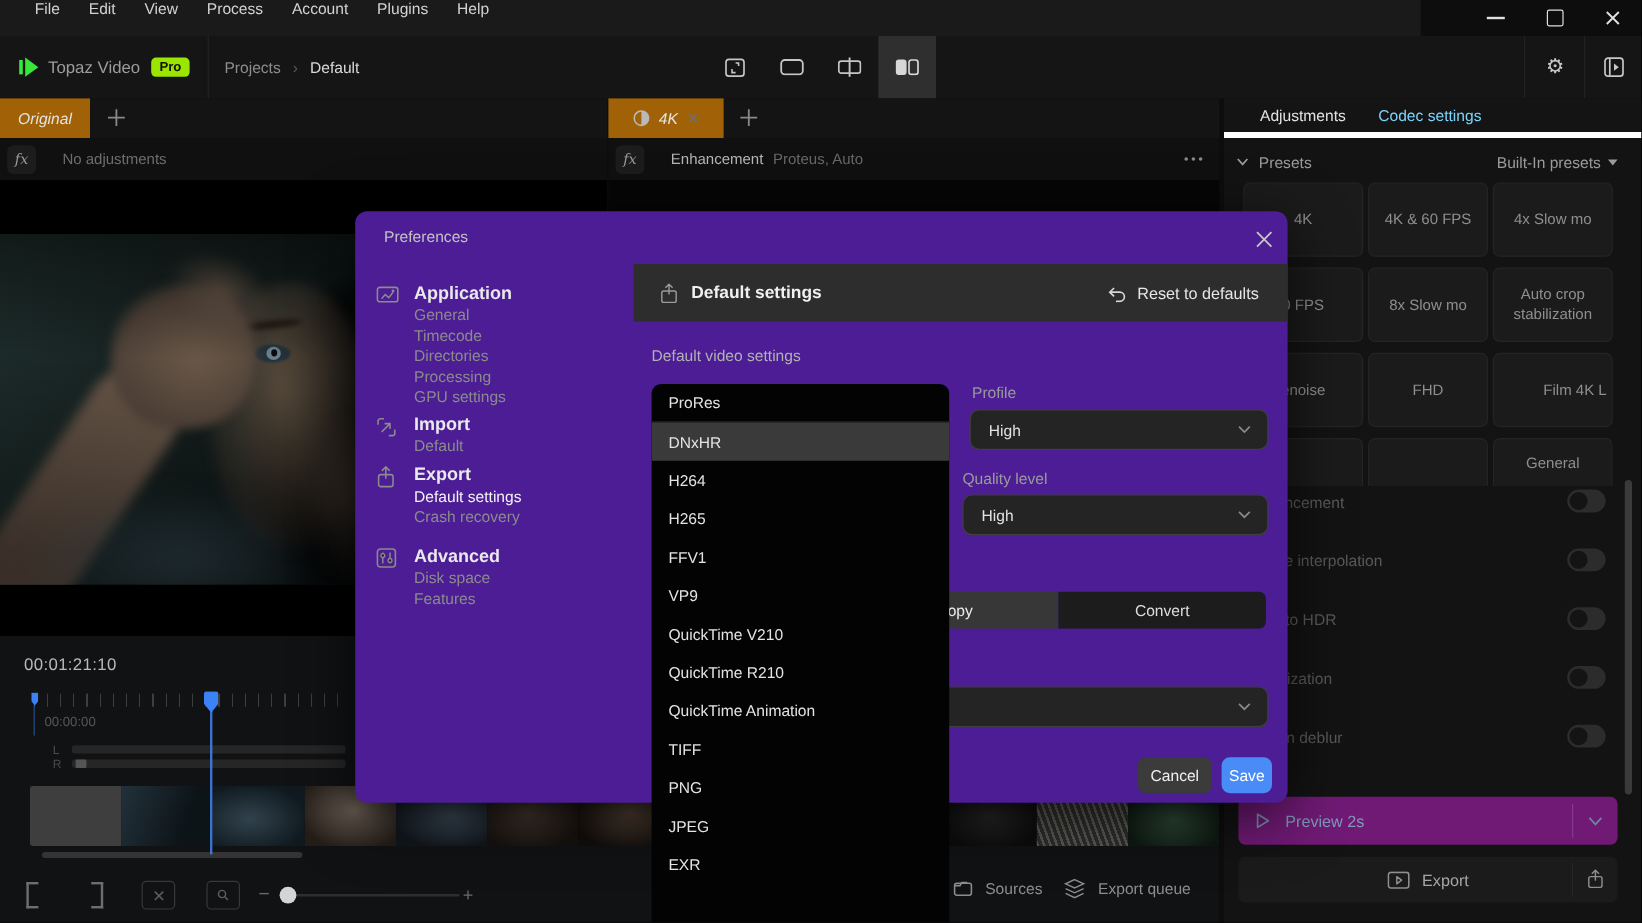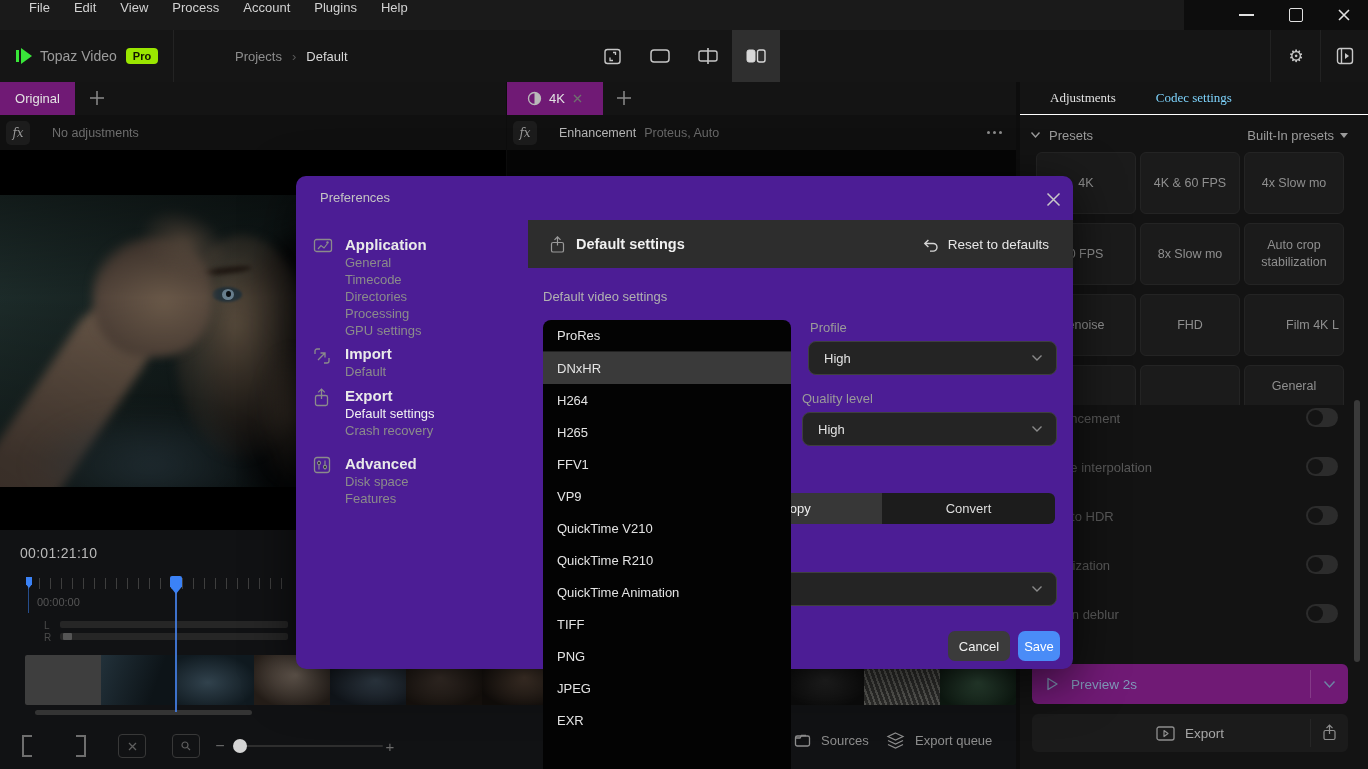--- a/index.html
+++ b/index.html
@@ -17,34 +17,34 @@
   .maxbox{width:12px;height:12px;border:1.6px solid #e0e0e0;border-radius:2px;}
 
   
   .header{left:0;top:30px;width:1368px;height:52px;background:#151515;}
   .logo-sec{left:0;top:30px;width:174px;height:52px;border-right:1px solid #232323;display:flex;align-items:center;padding-left:16px;box-sizing:border-box;}
   .logo-mark{display:flex;align-items:center;margin-right:8px;}
   .logo-bar{width:3px;height:12px;background:#39e639;margin-right:2px;}
   .logo-tri{width:0;height:0;border-left:11px solid #39e639;border-top:8px solid transparent;border-bottom:8px solid transparent;}
   .appname{font-size:14px;color:#9c9c9c;margin-right:9px;white-space:nowrap;}
   .badge{background:#9ae600;color:#121400;font-size:11px;font-weight:bold;border-radius:4px;padding:2px 7px;}
-  .crumbs{left:187px;top:30px;height:52px;display:flex;align-items:center;gap:10px;margin-left:48px;}
+  .crumbs{left:187px;top:30px;height:52px;display:flex;align-items:center;gap:10px;}
   .crumb-root{font-size:13px;color:#8d8d8d;}
   .crumb-sep{color:#5a5a5a;font-size:13px;}
   .crumb-cur{font-size:13px;color:#d8d8d8;}
   .viewbtn{top:30px;width:48px;height:52px;display:flex;align-items:center;justify-content:center;}
   .viewbtn.active{background:#2f2f2f;}
   .hdr-ic{top:30px;width:50px;height:52px;display:flex;align-items:center;justify-content:center;border-left:1px solid #222;}
   .gear-glyph{font-size:17px;color:#c8c8c8;font-family:"DejaVu Sans",sans-serif;}
 
   
   .pane-tabbar{top:82px;height:33px;background:#141414;border-bottom:1px solid #1e1e1e;}
   .tab-left{left:0;width:506px;}
   .tab-center{left:507px;width:509px;}
-  .tab-active{position:absolute;top:0;height:33px;background:#701a75;display:flex;align-items:center;justify-content:center;gap:7px;font-size:13px;color:#e3e3e3;}
+  .tab-active{position:absolute;top:0;height:33px;background:#a16207;display:flex;align-items:center;justify-content:center;gap:7px;font-size:13px;color:#e3e3e3;font-style:italic;}
   .fxrow{top:115px;height:35px;background:#101010;display:flex;align-items:center;}
   .fx-badge{width:24px;height:24px;background:#1c1c1c;border-radius:5px;margin:0 0 0 6px;display:flex;align-items:center;justify-content:center;}
   .fx-badge::after{content:"fx";font-style:italic;font-size:12px;color:#9a9a9a;font-family:"DejaVu Serif",serif;}
   .fx-text{font-size:12.5px;color:#6d6d6d;margin-left:22px;}
   .fx-title{font-size:12.5px;color:#b5b5b5;margin-left:22px;}
   .fx-sub{font-size:12.5px;color:#676767;margin-left:8px;}
   .dots{position:absolute;right:14px;display:flex;gap:3px;}
   .dots i{width:3px;height:3px;border-radius:50%;background:#8a8a8a;}
 
   
@@ -98,21 +98,21 @@
   .bracket.open{border-right:none;} .bracket.close{border-left:none;}
   .boxic{width:26px;height:22px;border:1.5px solid #383838;border-radius:4px;display:flex;align-items:center;justify-content:center;color:#5f5f5f;font-size:12px;}
   .zminus{left:212px;top:735px;width:16px;height:22px;font-size:16px;color:#6a6a6a;display:flex;align-items:center;justify-content:center;}
   .zslider{left:238px;top:745px;width:145px;height:2px;background:#2e2e2e;border-radius:2px;}
   .zknob{left:233px;top:739px;width:14px;height:14px;border-radius:50%;background:#d4d4d4;}
   .zplus{left:382px;top:735px;width:16px;height:22px;font-size:15px;color:#6a6a6a;display:flex;align-items:center;justify-content:center;}
   .bb-item{top:732px;display:flex;align-items:center;gap:10px;font-size:13px;color:#8d8d8d;}
 
   
   .rpanel{left:1020px;top:82px;width:348px;height:687px;background:#131313;}
-  .rp-tabbar{left:1020px;top:82px;width:348px;height:33px;background:#141414;border-bottom:1px solid #ffffff;display:flex;align-items:center;gap:40px;padding-left:30px;box-sizing:border-box;font-family:Liberation Serif, serif;}
+  .rp-tabbar{left:1020px;top:82px;width:348px;height:33px;background:#141414;border-bottom:5px solid #ffffff;display:flex;align-items:center;gap:27px;padding-left:30px;box-sizing:border-box;}
   .rp-tab{font-size:13px;color:#7dd3fc;}
   .rp-tab.active{color:#e2e2e2;}
   .presets-row{left:1030px;top:124px;width:326px;height:22px;display:flex;align-items:center;}
   .presets-lab{font-size:13px;color:#9b9b9b;margin-left:8px;}
   .presets-sel{position:absolute;right:8px;display:flex;align-items:center;gap:6px;font-size:13px;color:#9b9b9b;}
   .caret-dn{width:0;height:0;border-left:4px solid transparent;border-right:4px solid transparent;border-top:5px solid #9b9b9b;}
   .tile{position:absolute;width:100px;height:62px;background:#1b1b1b;border:1px solid #242424;border-radius:6px;display:flex;align-items:center;justify-content:center;text-align:center;font-size:12.5px;color:#8f8f8f;box-sizing:border-box;padding:4px;line-height:1.35;}
   .tile.cut{height:40px;align-items:flex-start;padding-top:12px;border-bottom:none;border-radius:6px 6px 0 0;}
   .toggle-row-label{font-size:13px;color:#595959;white-space:nowrap;}
   .toggle{position:absolute;width:32px;height:19px;background:#2c2c2c;border-radius:10px;}

